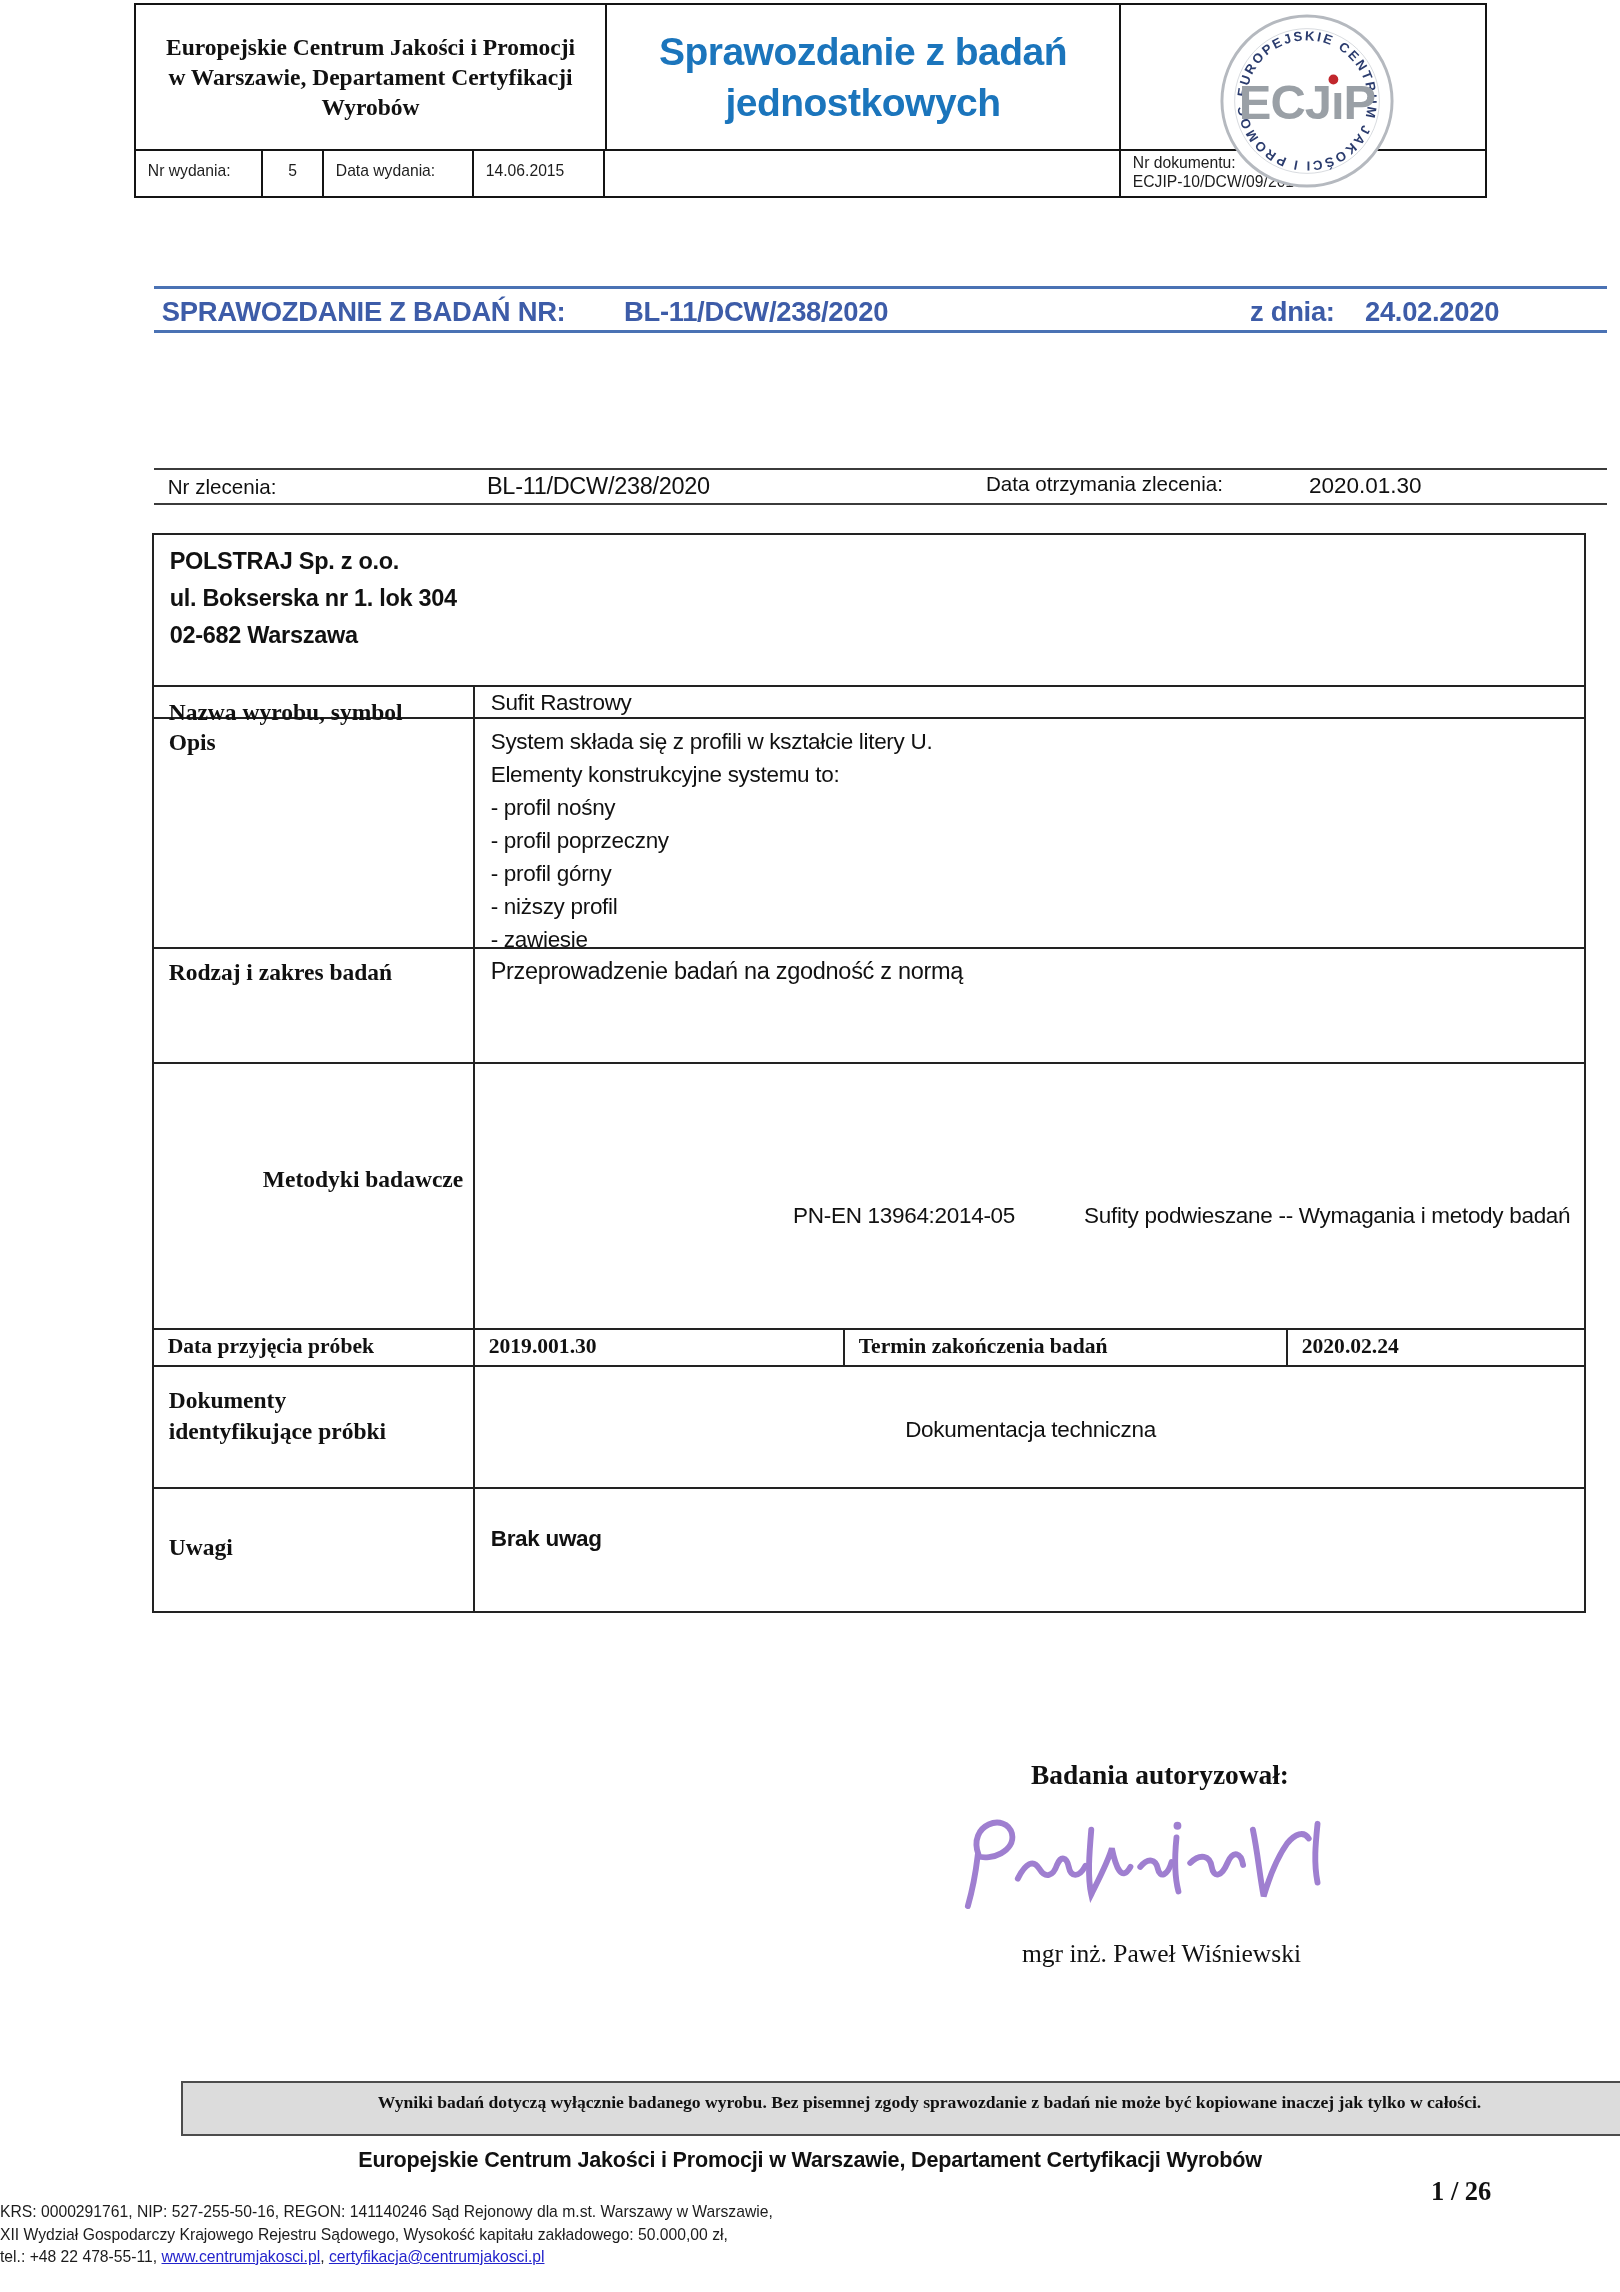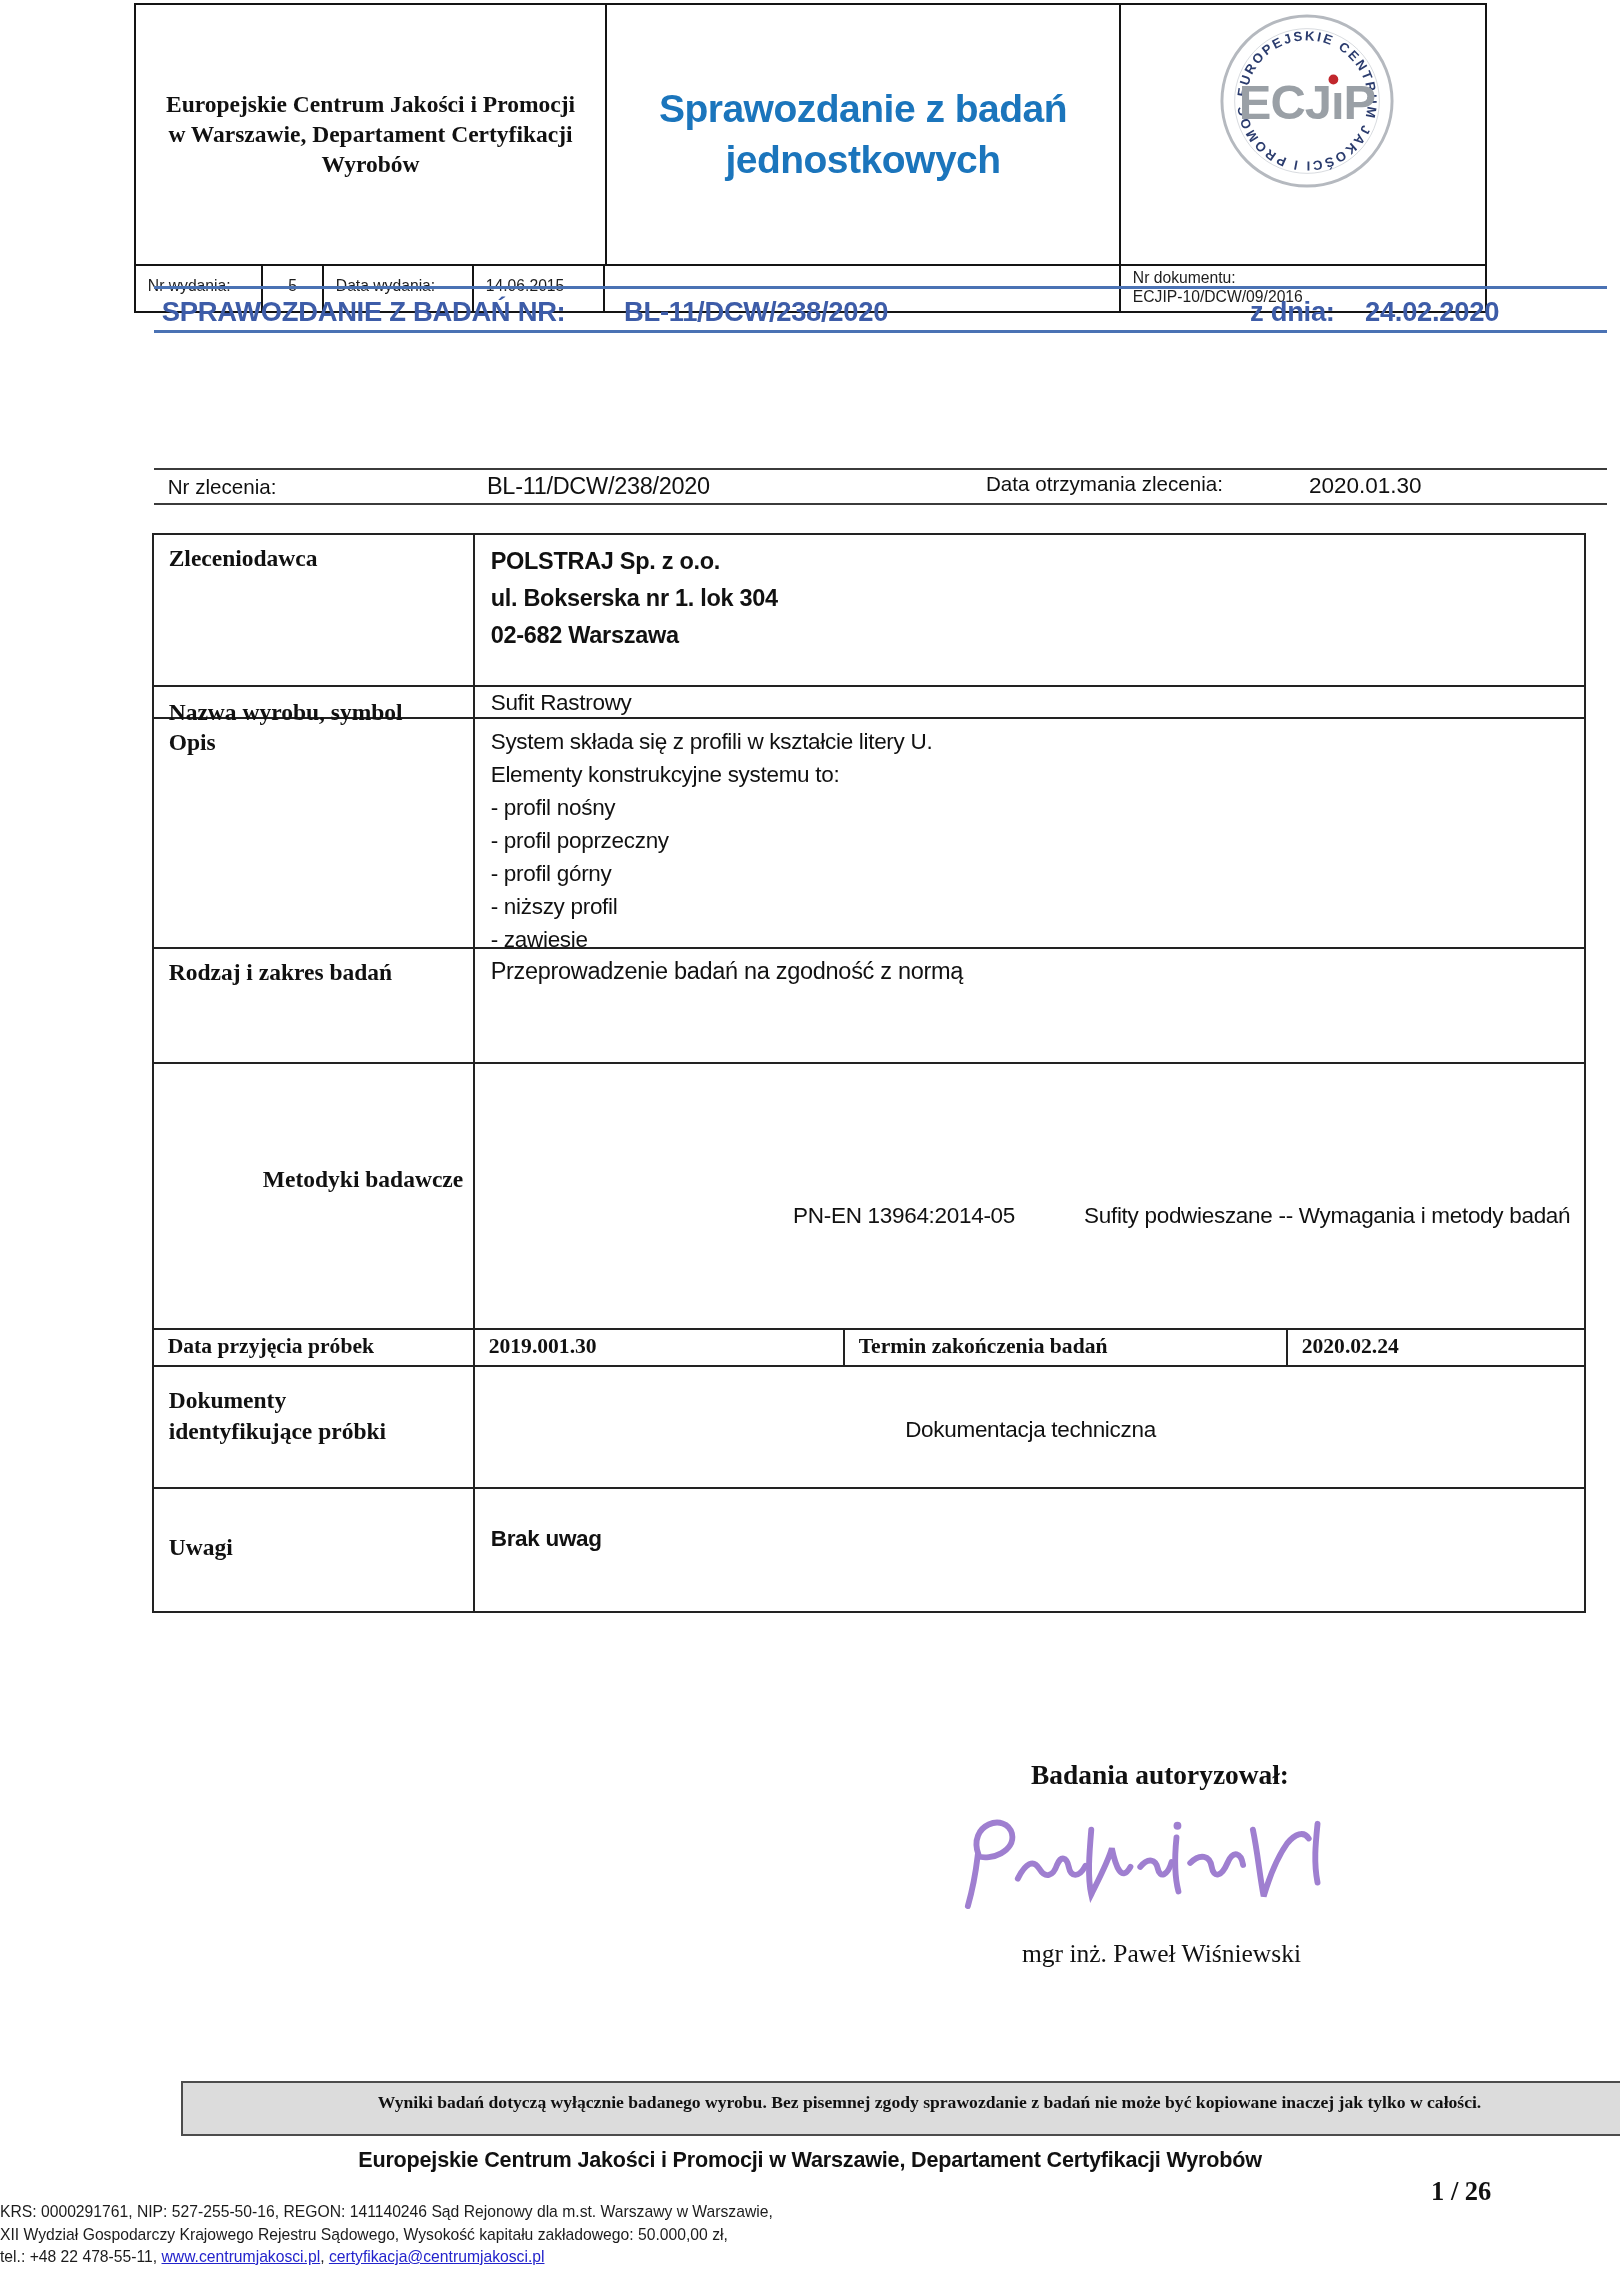--- a/index.html
+++ b/index.html
@@ -3,21 +3,21 @@
 <meta charset="utf-8">
 <style>
   html,body { margin:0; padding:0; background:#888; }
   .page {
     position:relative; width:1620px; height:2293px; background:#ffffff;
     font-family:"Liberation Sans", sans-serif; color:#111; overflow:hidden;
     margin:0 auto;
   }
   
   .header-table { position:absolute; left:134px; top:2.9px; width:1353px; border:2px solid #141414; box-sizing:border-box; }
-  .hrow1 { display:grid; grid-template-columns:471px 514px 1fr; height:259px; }
+  .hrow1 { display:grid; grid-template-columns:471px 514px 1fr; height:144px; }
   .hrow1 > div { border-right:2px solid #141414; box-sizing:border-box; }
   .hrow1 > div:last-child { border-right:none; }
   .org-cell { display:flex; align-items:center; justify-content:center; }
   .org-name { font-family:"Liberation Serif", serif; font-weight:bold; font-size:23.5px; line-height:30px; text-align:center; }
   .title-cell { display:flex; align-items:center; justify-content:center; }
   .doc-title { font-weight:bold; font-size:39px; line-height:51px; text-align:center; color:#1b75bc; letter-spacing:-0.5px; }
   .logo-cell { position:relative; }
   .hrow2 { display:grid; grid-template-columns:127px 61px 150px 131px 516px 1fr; border-top:2px solid #141414; height:45px; }
   .hrow2 > div { border-right:2px solid #141414; box-sizing:border-box; font-size:15.7px; padding:10.8px 0 0 11.8px; color:#1d1d1d; }
   .hrow2 > div:last-child { border-right:none; padding-top:2px; }
@@ -135,21 +135,20 @@
   <div class="order-band">
     <span class="ob-label">Nr zlecenia:</span>
     <span class="ob-number">BL-11/DCW/238/2020</span>
     <span class="ob-reclabel">Data otrzymania zlecenia:</span>
     <span class="ob-recdate">2020.01.30</span>
   </div>
 
   <div class="details">
 
     <div class="drow r-client">
-      <div class="dlabel">Zleceniodawca</div>
       <div class="dval">
         <div>POLSTRAJ Sp. z o.o.</div>
         <div>ul. Bokserska nr 1. lok 304</div>
         <div>02-682 Warszawa</div>
       </div>
     </div>
 
     <div class="drow r-product">
       <div class="dlabel">Nazwa wyrobu, symbol</div>
       <div class="dval">Sufit Rastrowy</div>

